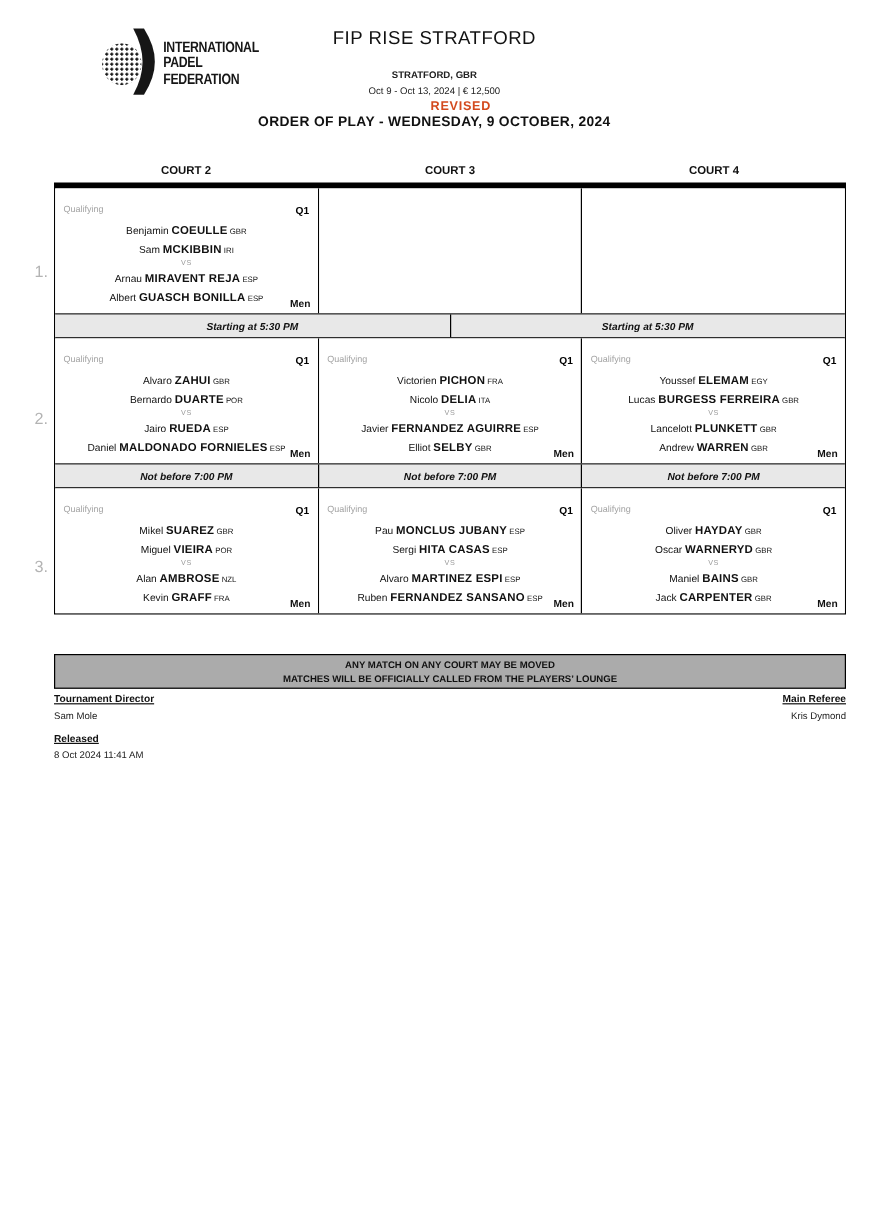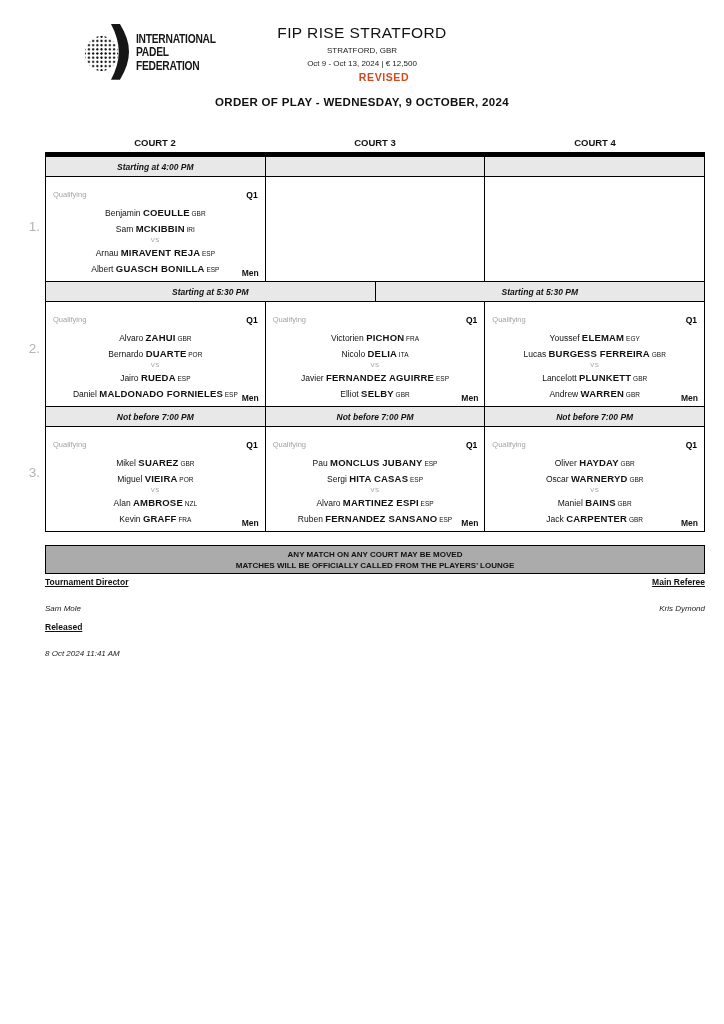--- a/index.html
+++ b/index.html
@@ -21,21 +21,21 @@
     font-weight:bold; color:#161616; font-family:"DejaVu Sans", sans-serif;
   }
   .logo-text {
     font-weight:bold; font-size:12.5px; line-height:1.06; letter-spacing:-0.3px;
     transform:scaleX(0.82); transform-origin:left center; color:#161616; white-space:nowrap;
   }
 
   
   .title-block { position:absolute; left:0; top:24px; width:100%; text-align:center; }
   .evt-title { font-size:15.5px; font-weight:normal; letter-spacing:0.4px; }
-  .evt-loc   { font-size:8px; margin-top:4px; color:#222; }
+  .evt-loc   { font-size:8px; margin-top:16px; color:#222;font-weight:bold; }
   .evt-dates { font-size:8px; margin-top:4px; color:#222; }
   .evt-revised { font-size:10.5px; font-weight:bold; margin-top:3px; letter-spacing:0.6px;
                  color:var(--revised,#d34a1e);padding-left:44px; }
   .oop-title { position:absolute; left:0; top:96px; width:100%; text-align:center;
                font-weight:bold; font-size:11.5px; letter-spacing:0.3px; }
 
   
   .table-wrap { position:absolute; left:45px; top:137px; width:660px; }
   .court-headers { display:flex; font-weight:bold; font-size:9.5px; margin-bottom:4px; }
   .court-headers > div { flex:1; text-align:center; }
@@ -64,21 +64,21 @@
              color:#b3b3b3; font-size:13.5px; }
   .row-num.n1 { top:219px; } .row-num.n2 { top:341px; } .row-num.n3 { top:465px; }
 
   
   .notice { position:absolute; left:45px; top:545px; width:660px; box-sizing:border-box;
             background:var(--noticebg,#ababab); border:1.3px solid #000; text-align:center;
             font-weight:bold; font-size:8px; padding:2.5px 0; line-height:11px; }
   .footer-left  { position:absolute; left:45px;  top:577px; text-align:left; }
   .footer-right { position:absolute; right:19px; top:577px; text-align:right; }
   .f-label { font-weight:bold; font-size:8.5px; text-decoration:underline; }
-  .f-value { font-size:8px; margin-top:17px; color:#222;font-style:italic; }
+  .f-value { font-size:8px; margin-top:5px; color:#222; }
   .f-gap   { margin-top:9px; }
 </style>
 </head>
 <body>
 
 <div class="page">
 
   <div class="logo">
     <div class="logo-ball">
       <div class="ball-dots"></div>
@@ -100,25 +100,20 @@
 
   <div class="oop-title">ORDER OF PLAY - WEDNESDAY, 9 OCTOBER, 2024</div>
 
   <div class="table-wrap">
     <div class="court-headers">
       <div>COURT 2</div>
       <div>COURT 3</div>
       <div>COURT 4</div>
     </div>
     <div class="grid">
-        <div class="band-row">
-          <div class="band-cell">Starting at 4:00 PM</div>
-          <div class="band-cell"></div>
-          <div class="band-cell"></div>
-        </div>
         <div class="match-row">
           <div class="match-cell">
             <div class="match-top">
               <span class="qual">Qualifying</span>
               <span class="qcode">Q1</span>
             </div>
             <div class="players">
               <div class="pline"><span class="fname">Benjamin </span><span class="lname">COEULLE</span><span class="nat">&nbsp;GBR</span></div>
               <div class="pline"><span class="fname">Sam </span><span class="lname">MCKIBBIN</span><span class="nat">&nbsp;IRI</span></div>
               <div class="vs">VS</div>

